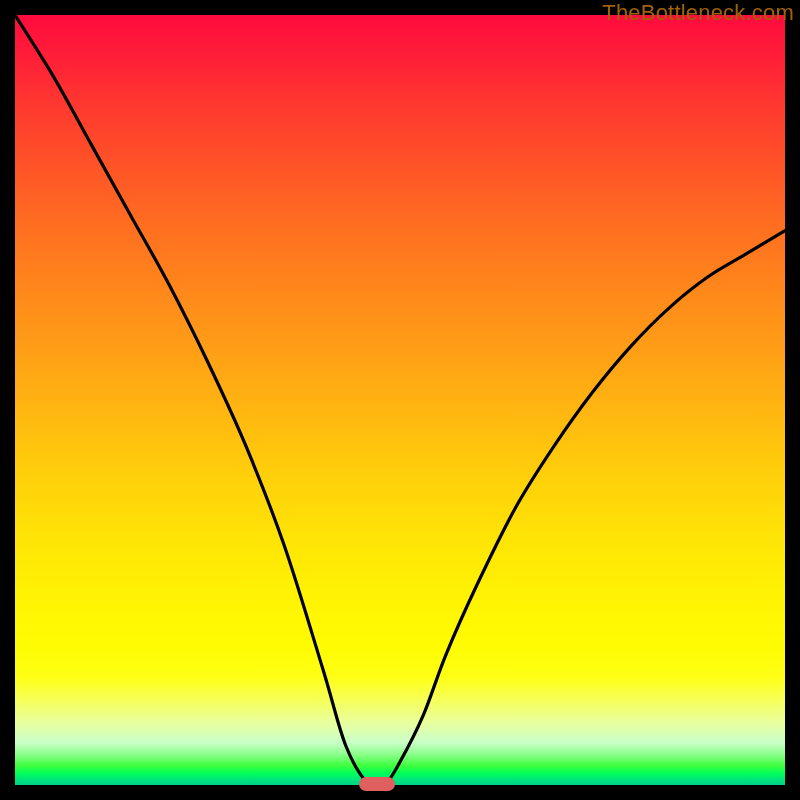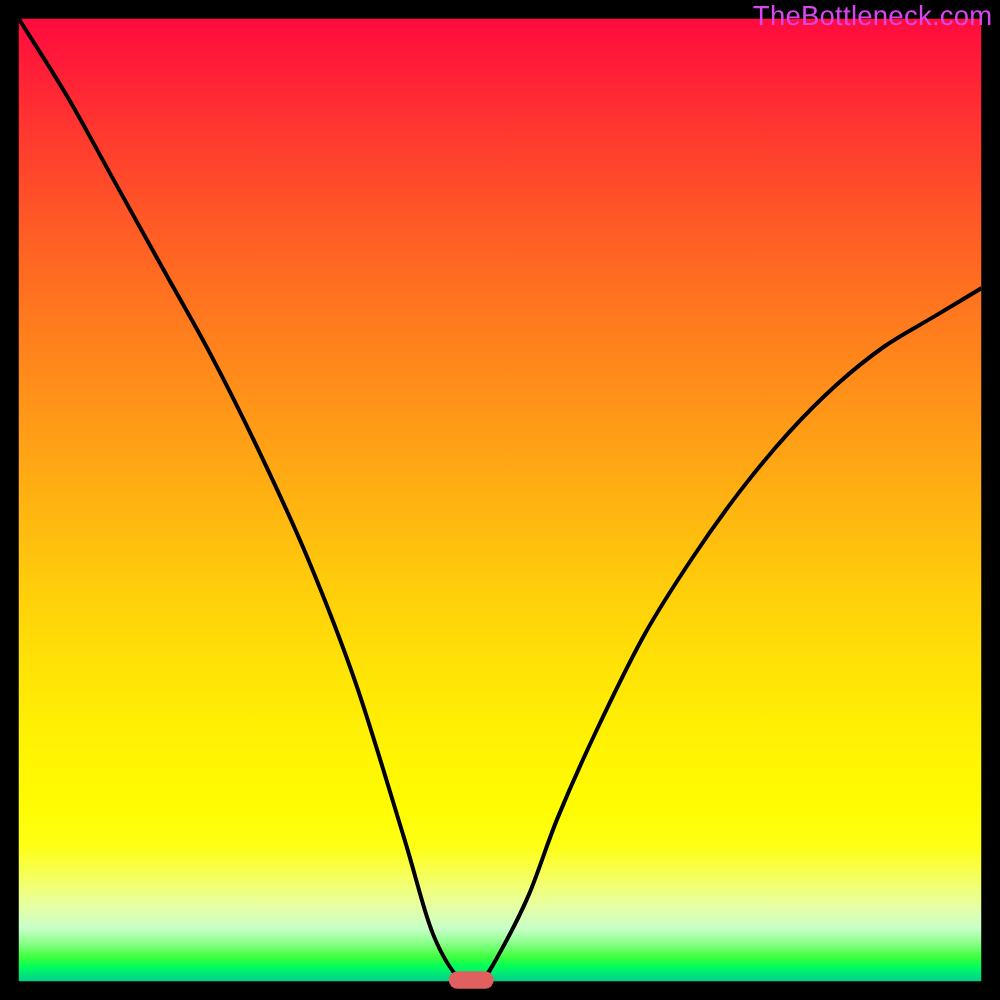--- a/index.html
+++ b/index.html
@@ -46,21 +46,21 @@
       #00d088 100%
     );
   }
   .watermark {
     position: absolute;
     top: 0px;
     right: 6px;
     font-family: Arial, Helvetica, sans-serif;
     font-size: 22px;
     font-weight: 500;
-    color: #d946ef;
+    color: #a16207;
     letter-spacing: 0.2px;
     z-index: 10;
   }
   svg.curve {
     position: absolute;
     left: 0;
     top: 0;
     width: 770px;
     height: 770px;
     z-index: 5;

